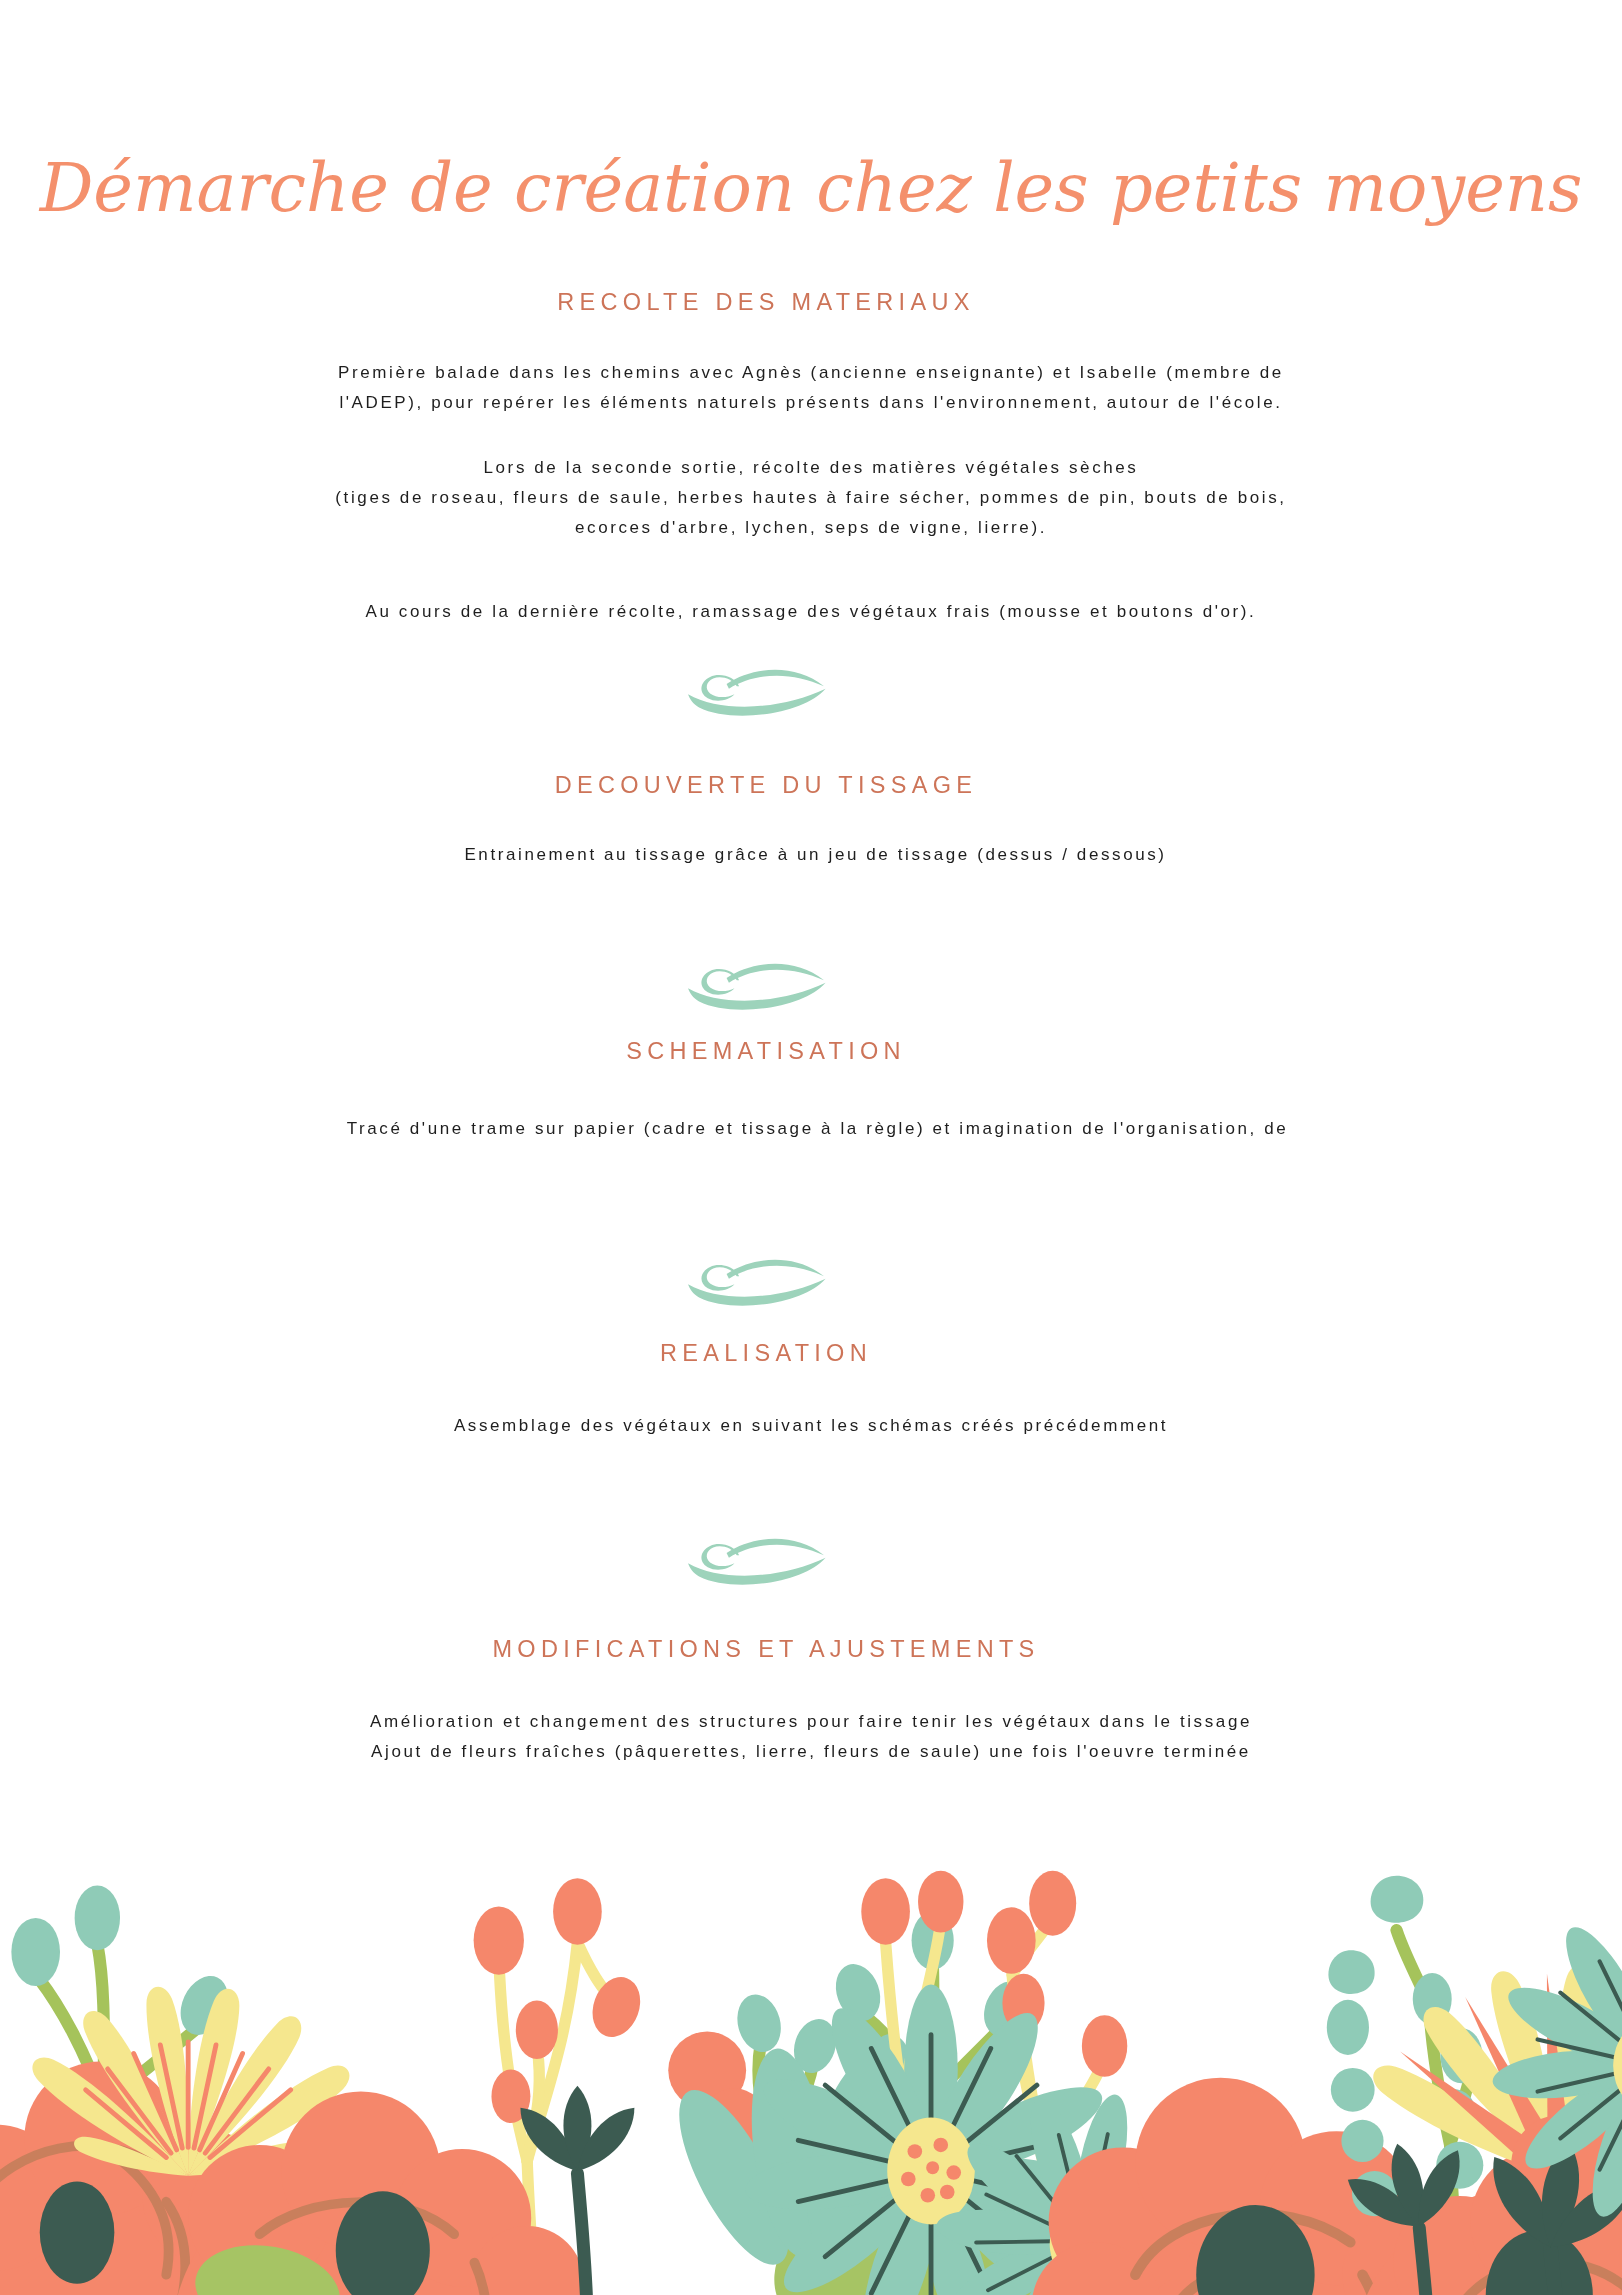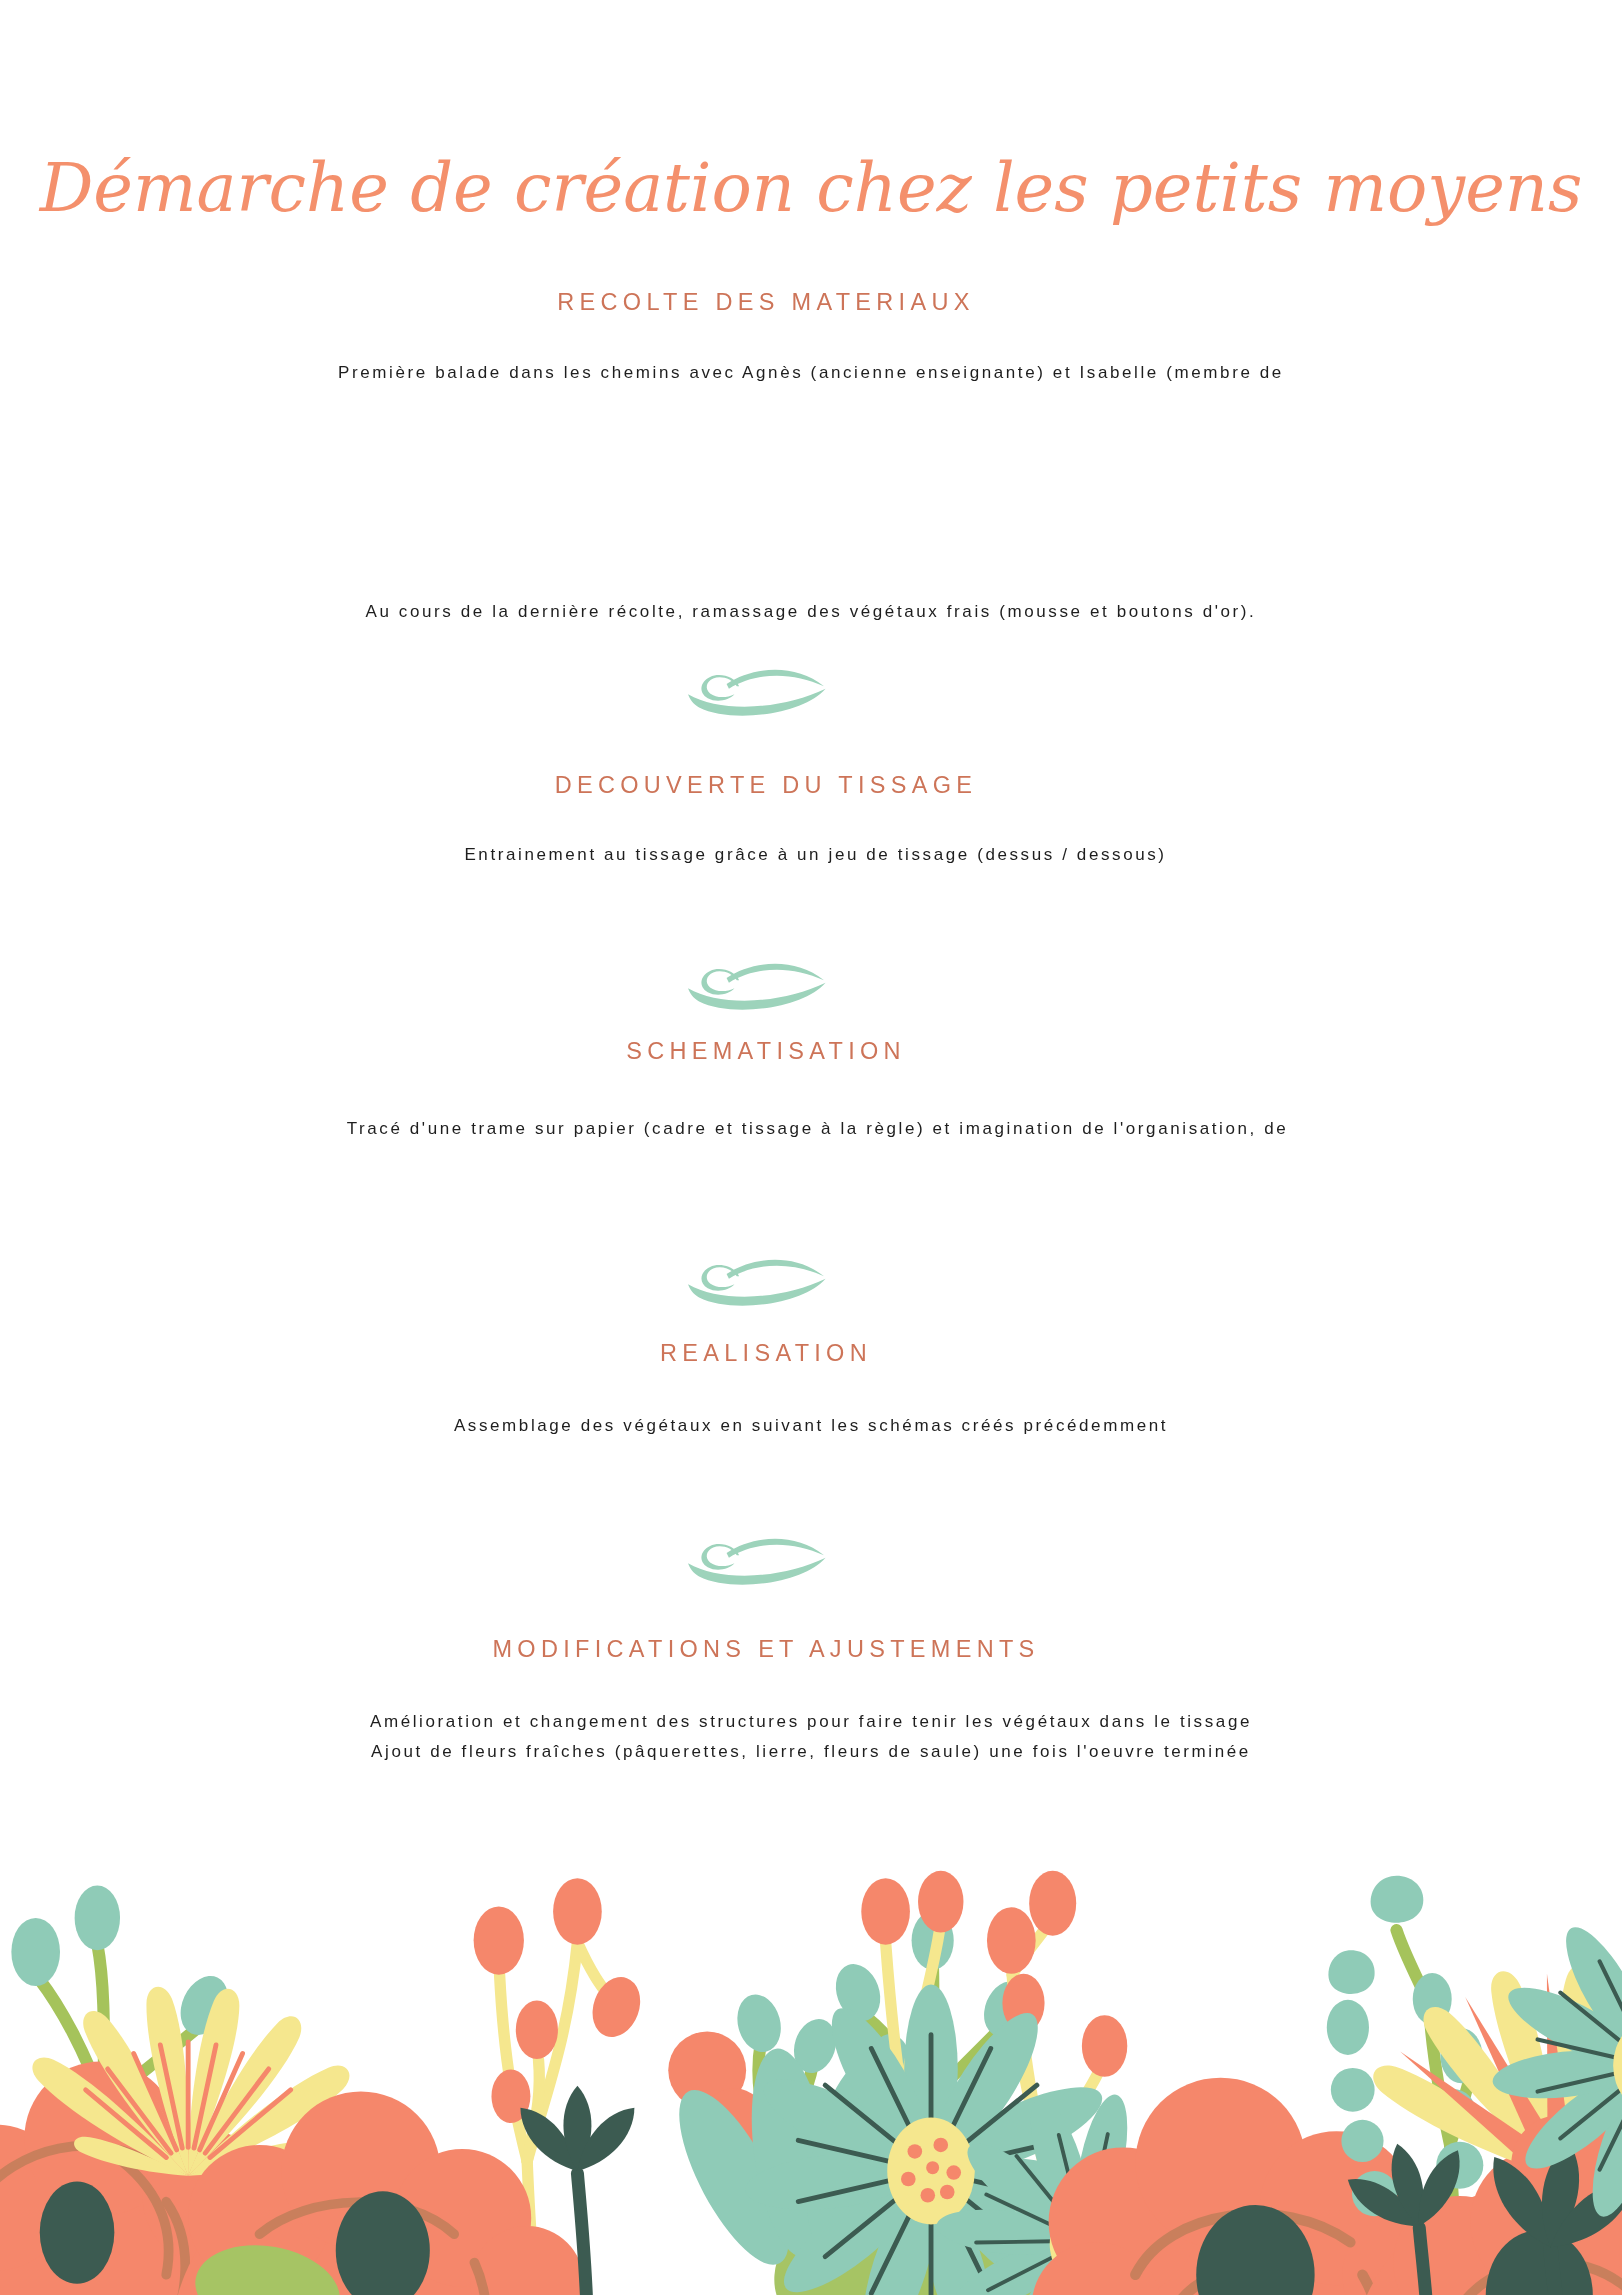--- a/index.html
+++ b/index.html
@@ -66,20 +66,26 @@
 </head>
 <body>
 
 <div class="page">
 
   <h1 class="title">Démarche de création chez les petits moyens</h1>
 
   <div id="h1" class="sec-heading">RECOLTE DES MATERIAUX</div>
   <div id="p1" class="para">
     <div class="line">Première balade dans les chemins avec Agnès (ancienne enseignante) et Isabelle (membre de</div>
+    <div class="line">l'ADEP), pour repérer les éléments naturels présents dans l'environnement, autour de l'école.</div>
+  </div>
+  <div id="p2" class="para">
+    <div class="line">Lors de la seconde sortie, récolte des matières végétales sèches</div>
+    <div class="line">(tiges de roseau, fleurs de saule, herbes hautes à faire sécher, pommes de pin, bouts de bois,</div>
+    <div class="line">ecorces d'arbre, lychen, seps de vigne, lierre).</div>
   </div>
   <div id="p3" class="para">
     <div class="line">Au cours de la dernière récolte, ramassage des végétaux frais (mousse et boutons d'or).</div>
   </div>
 
   <div id="sw1" class="swirl-wrap">
     <svg viewBox="0 0 190 70" aria-hidden="true">
       <g fill="#9DD3BB">
         <path d="M71,31 C66,19 47,13 34,19 C21,25 19,39 31,46 C42,52 58,49 65,41 C55,46 42,46 34,40 C27,34 29,25 38,21 C48,17 62,21 68,31 Z"></path>
         <path d="M58,34 C92,13 138,12 179,31 C142,1 88,6 55,28 Z"></path>

